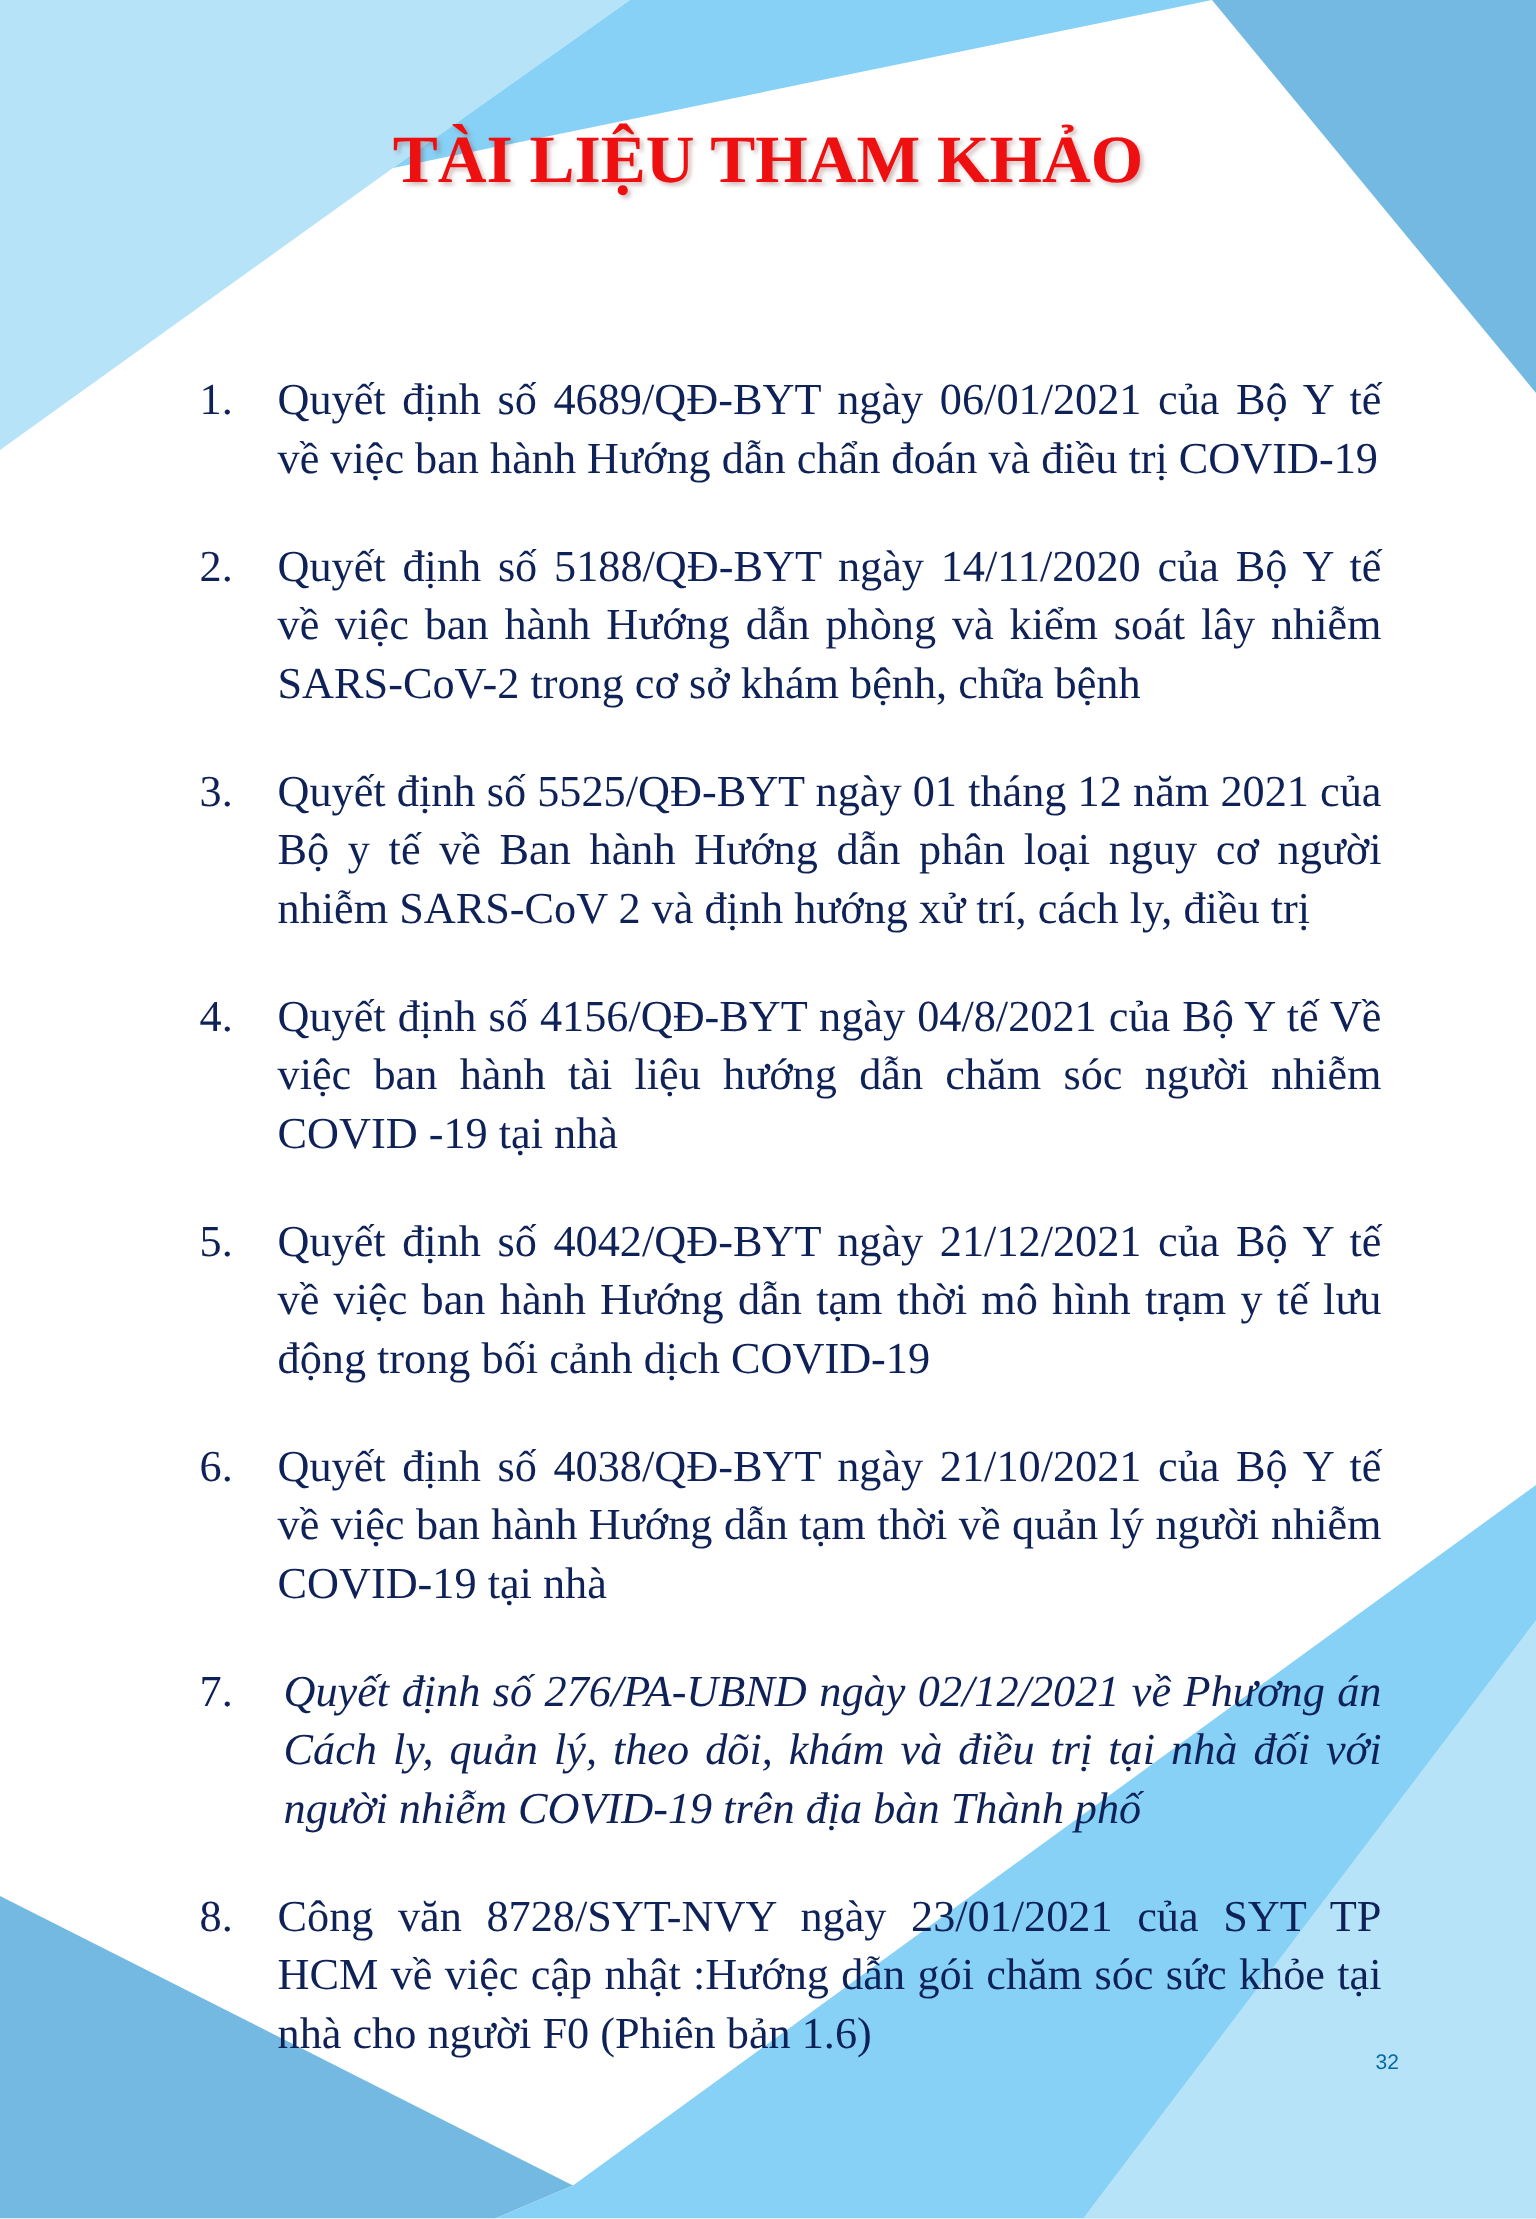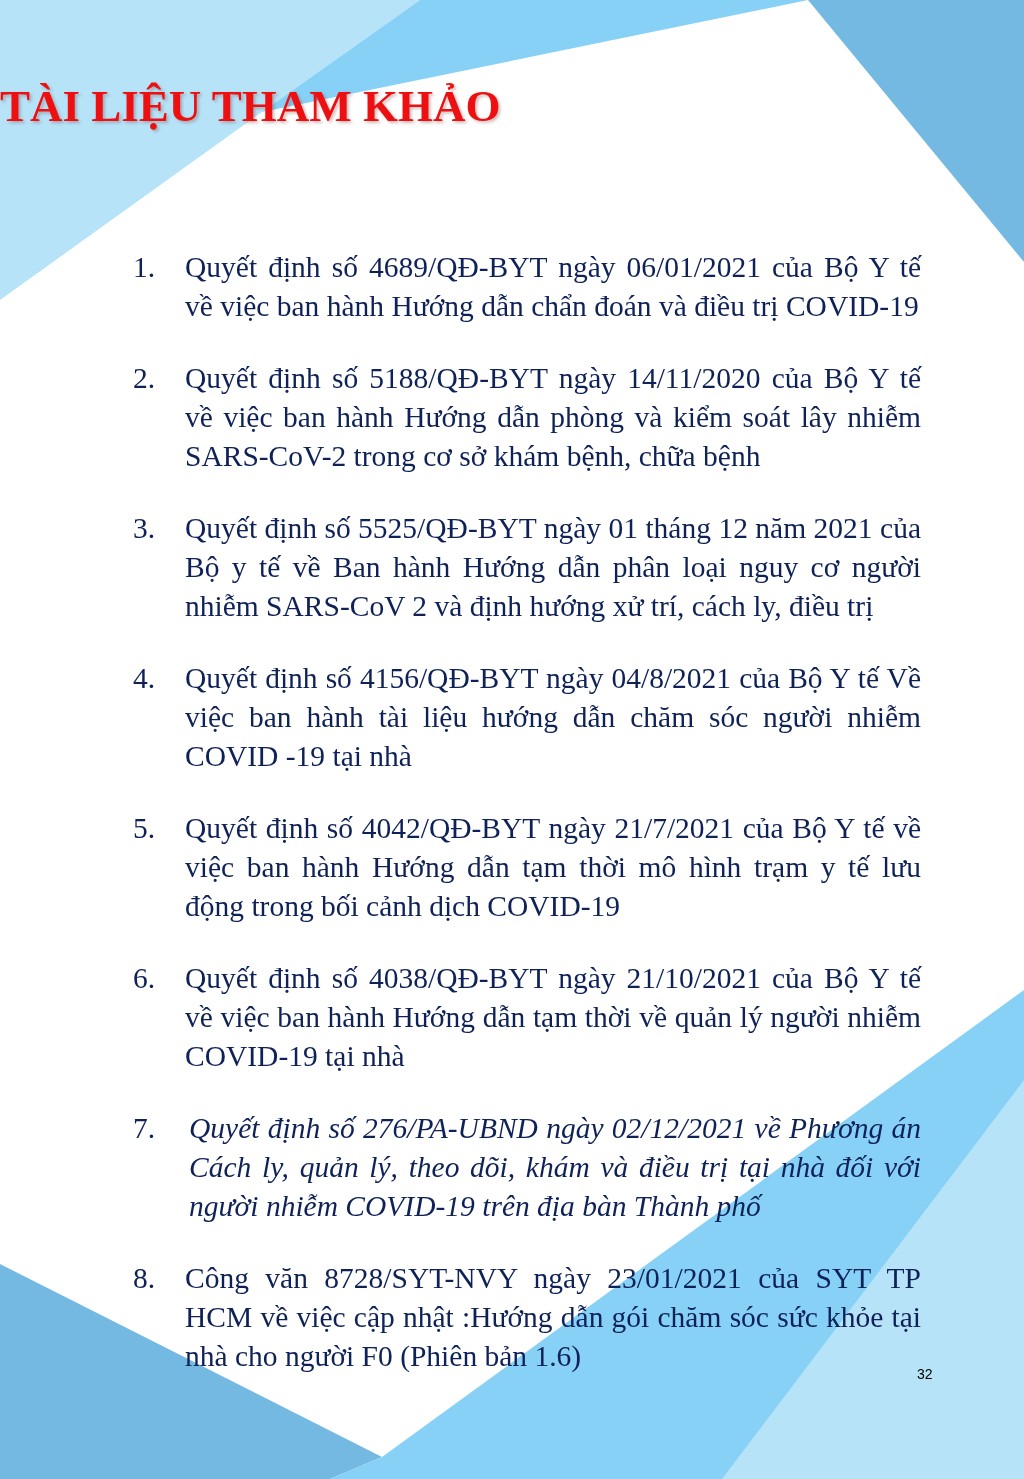--- a/index.html
+++ b/index.html
@@ -1,25 +1,25 @@
 <!DOCTYPE html>
 <html><head>
 <meta charset="utf-8">
 <style>
   html, body { margin:0; padding:0; }
   body { width:1024px; height:1479px; position:relative; overflow:hidden; background:#ffffff; font-family:"Liberation Serif", serif; }
   .bg { position:absolute; left:0; top:0; width:1024px; height:1479px; z-index:0; }
   .page { position:absolute; left:0; top:0; width:1024px; height:1479px; z-index:1; }
-  .title { position:absolute; left:0; width:1024px; top:80px; font-family:"Liberation Serif", serif; font-weight:bold; font-size:45px; color:#ee1010; letter-spacing:0px; text-shadow:2px 2px 3px rgba(120,60,60,0.35); margin:0; }
+  .title { position:absolute; left:0; width:1024px; top:80px; text-align:center; font-family:"Liberation Serif", serif; font-weight:bold; font-size:45px; color:#ee1010; letter-spacing:0px; text-shadow:2px 2px 3px rgba(120,60,60,0.35); margin:0; }
   .refs { position:absolute; left:133px; top:248px; width:788px; margin:0; padding:0; list-style:none; }
   .ref { position:relative; padding-left:52px; color:#0f2258; font-size:29.5px; line-height:39px; text-align:justify; margin-bottom:33px; }
   .ref .num { position:absolute; left:0; top:0; }
   .ref .txt { display:block; }
   .ref.r7 .txt { padding-left:4px;font-style:italic; }
-  .pagenum { position:absolute; left:917px; top:1366px; font-family:"Liberation Sans", sans-serif; font-size:14px; color:#000000; }
+  .pagenum { position:absolute; left:917px; top:1366px; font-family:"Liberation Sans", sans-serif; font-size:14px; color:#0369a1; }
 </style>
 </head>
 <body>
 
 <svg class="bg" viewBox="0 0 1024 1479" width="1024" height="1479" xmlns="http://www.w3.org/2000/svg">
 
   <polygon points="0,0 420,0 262,112 0,300" fill="#b6e3f8"></polygon>
 
   <polygon points="420,0 808,0 262,112" fill="#86d1f5"></polygon>
 
@@ -47,21 +47,21 @@
     <li class="ref r3">
       <span class="num">3.</span>
       <span class="txt">Quyết định số 5525/QĐ-BYT ngày 01 tháng 12 năm 2021 của Bộ y tế về Ban hành Hướng dẫn phân loại nguy cơ người nhiễm SARS-CoV 2 và định hướng xử trí, cách ly, điều trị</span>
     </li>
     <li class="ref r4">
       <span class="num">4.</span>
       <span class="txt">Quyết định số 4156/QĐ-BYT ngày 04/8/2021 của Bộ Y tế Về việc ban hành tài liệu hướng dẫn chăm sóc người nhiễm COVID -19 tại nhà</span>
     </li>
     <li class="ref r5">
       <span class="num">5.</span>
-      <span class="txt">Quyết định số 4042/QĐ-BYT ngày 21/7/2021 của Bộ Y tế về việc ban hành Hướng dẫn tạm thời mô hình trạm y tế lưu động trong bối cảnh dịch COVID-19</span>
+      <span class="txt">Quyết định số 4042/QĐ-BYT ngày 21/12/2021 của Bộ Y tế về việc ban hành Hướng dẫn tạm thời mô hình trạm y tế lưu động trong bối cảnh dịch COVID-19</span>
     </li>
     <li class="ref r6">
       <span class="num">6.</span>
       <span class="txt">Quyết định số 4038/QĐ-BYT ngày 21/10/2021 của Bộ Y tế về việc ban hành Hướng dẫn tạm thời về quản lý người nhiễm COVID-19 tại nhà</span>
     </li>
     <li class="ref r7">
       <span class="num">7.</span>
       <span class="txt">Quyết định số 276/PA-UBND ngày 02/12/2021 về Phương án Cách ly, quản lý, theo dõi, khám và điều trị tại nhà đối với người nhiễm COVID-19 trên địa bàn Thành phố</span>
     </li>
     <li class="ref r8">

